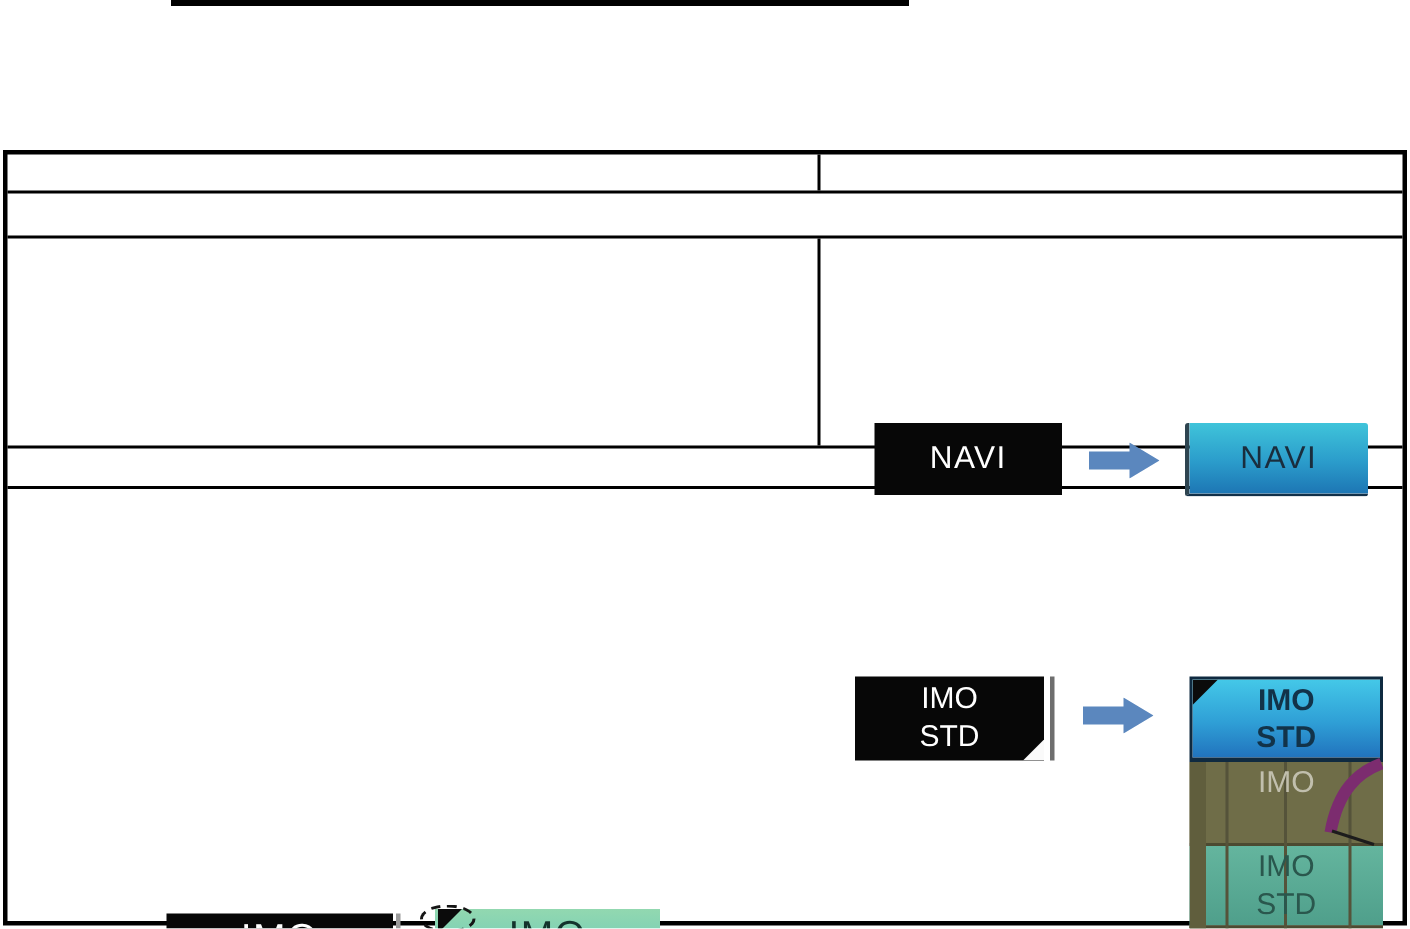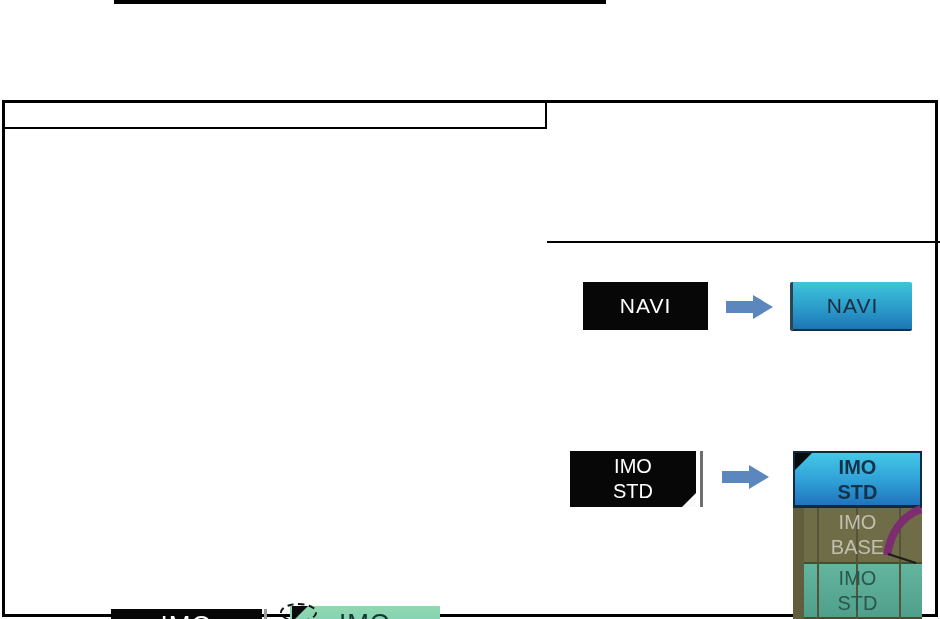--- a/index.html
+++ b/index.html
@@ -4,21 +4,21 @@
 <style>
   html,body{margin:0;padding:0;background:#fff;}
   #page{position:relative;width:940px;height:619px;background:#ffffff;overflow:hidden;
         font-family:"Liberation Sans", sans-serif;}
 
   
   .title-underline{position:absolute;left:114px;top:0;width:492px;height:4px;background:#000;}
 
   
   .settings-table{position:absolute;left:2px;top:100px;width:936px;height:517px;
-      box-sizing:border-box;border:3px solid #000;display:flex;flex-direction:row;}
+      box-sizing:border-box;border:3px solid #000;display:flex;flex-direction:column;}
   .trow{display:flex;box-sizing:border-box;border-bottom:2px solid #000;}
   .r1{height:26px;} .r2{height:30px;} .r3{height:140px;} .r4{height:27px;}
   .r5{flex:1;border-bottom:none;align-items:flex-end;}
   .cell-l{width:542px;box-sizing:border-box;border-right:2px solid #000;}
   .cell-r{flex:1;}
 
   
   .abs{position:absolute;box-sizing:border-box;}
   .key-black{background:#070707;color:#fff;text-align:center;}
   .fold{clip-path:polygon(100% 0,100% 100%,0 100%);} 
@@ -136,21 +136,20 @@
             <line x1="107" y1="57" x2="107" y2="217" stroke="#55533a" stroke-width="2"></line>
             <path d="M128,58 C112,64 99,76 94,104" fill="none" stroke="#7c2c6f" stroke-width="8"></path>
             <path d="M123,112 L95,103" fill="none" stroke="#1c1c1c" stroke-width="2"></path>
           </svg>
           <div class="menu-item mi1">
             <div class="lbl">IMO</div>
             <div class="lbl">STD</div>
           </div>
           <div class="menu-item mi2">
             <div class="lbl">IMO</div>
-            <div class="lbl">BASE</div>
           </div>
           <div class="menu-item mi3">
             <div class="lbl">IMO</div>
             <div class="lbl">STD</div>
           </div>
           <div class="menu-item mi4">
             
             
           </div>
         </div>

